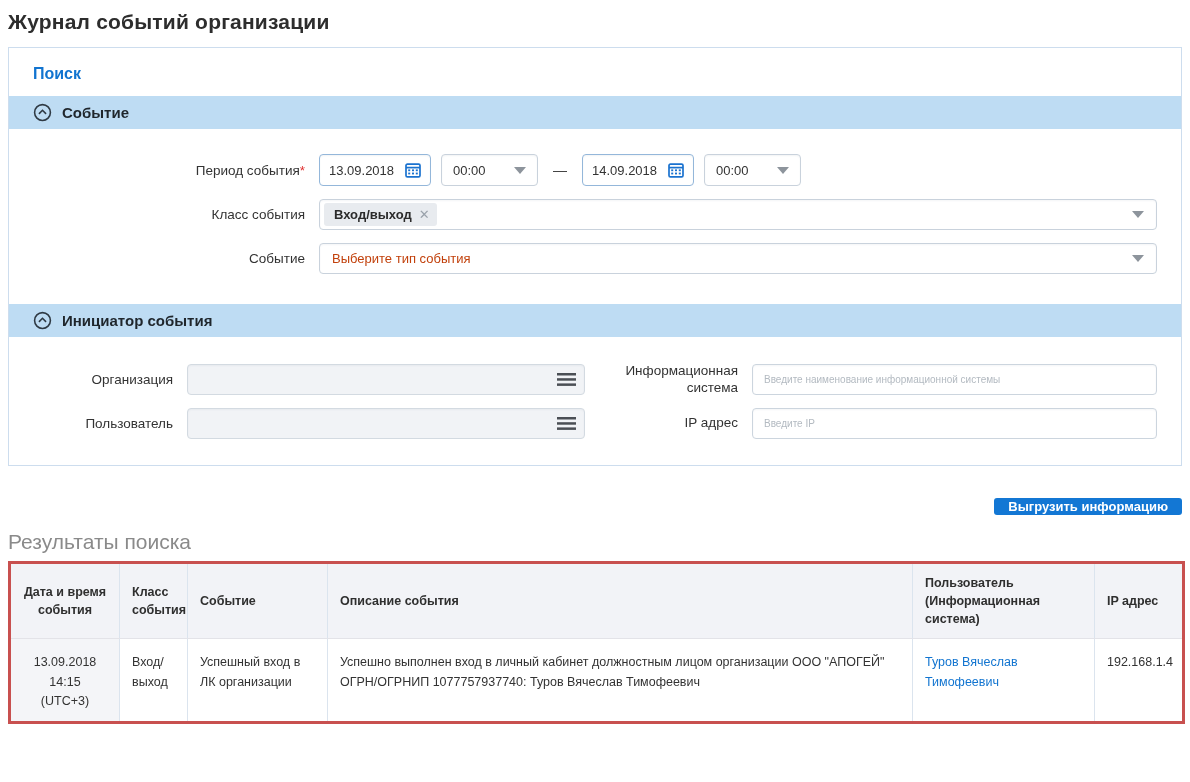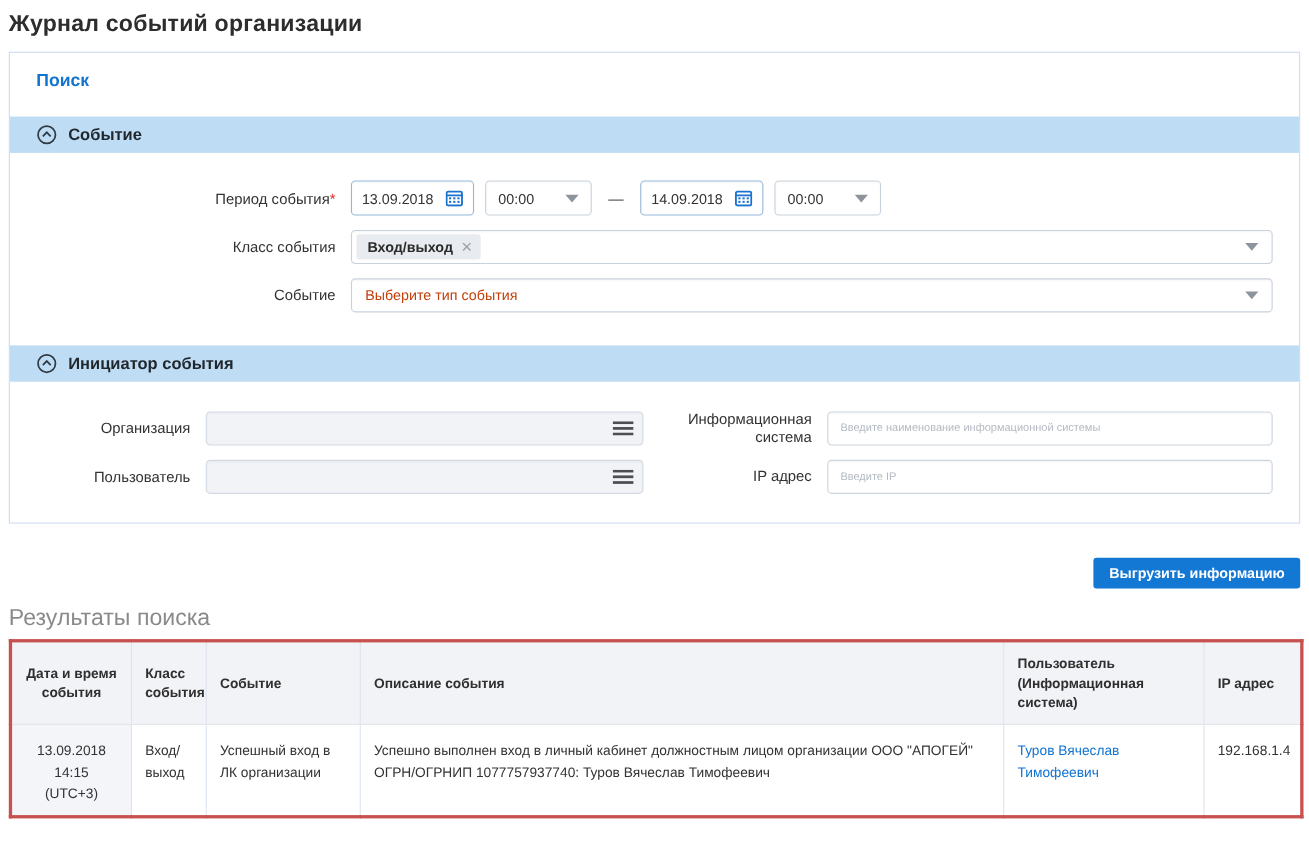--- a/index.html
+++ b/index.html
@@ -12,21 +12,21 @@
 
   h1.page-title {
     font-size:21px; font-weight:bold; color:#2d2d2d;
     margin:10px 0 13px 0; letter-spacing:0.2px;
   }
 
   
   .panel { border:1px solid #cdddee; background:#fff; }
   .panel-title {
     color:#1174d0; font-size:16px; font-weight:bold;
-    padding:17px 24px 23px 24px;
+    padding:17px 24px 13px 24px;
   }
   .section-bar {
     background:#bedcf3; height:33px; display:flex; align-items:center;
     gap:10px; padding:0 24px; font-weight:bold; font-size:15px; color:#1f262c;
   }
   .icon-svg { display:block; flex-shrink:0; }
 
   .event-form { padding:25px 24px 30px 24px; }
   .frow { display:flex; align-items:center; margin-bottom:13px; }
   .frow:last-child { margin-bottom:0; }
@@ -86,21 +86,21 @@
     height:34px; border:none; border-radius:4px; color:#fff; font-weight:bold;
     font-size:14px; font-family:inherit; cursor:pointer;
   }
   .btn-gray { background:#757d88; width:137px; }
   .btn-blue { background:#1377d4; width:134px; }
 
   
   .export-row { text-align:right; margin-top:31px; }
   .btn-export {
     background:#1377d4; color:#fff; border:none; border-radius:3px; font-weight:bold;
-    font-size:13px; height:28px; padding:0 14px; font-family:inherit; cursor:pointer;
+    font-size:13px; height:17px; padding:0 14px; font-family:inherit; cursor:pointer;
   }
   .results-title { color:#8a8a8a; font-size:21px; margin:15px 0 7px 0; }
 
   table.results {
     border-collapse:collapse; width:1174px; table-layout:fixed;
     border:3px solid #c8504f; font-size:12.5px;
   }
   .results th, .results td { border-left:1px solid #dbe4ee; padding:10px 12px; }
   .results th:first-child, .results td:first-child { border-left:none; }
   .results thead th {

